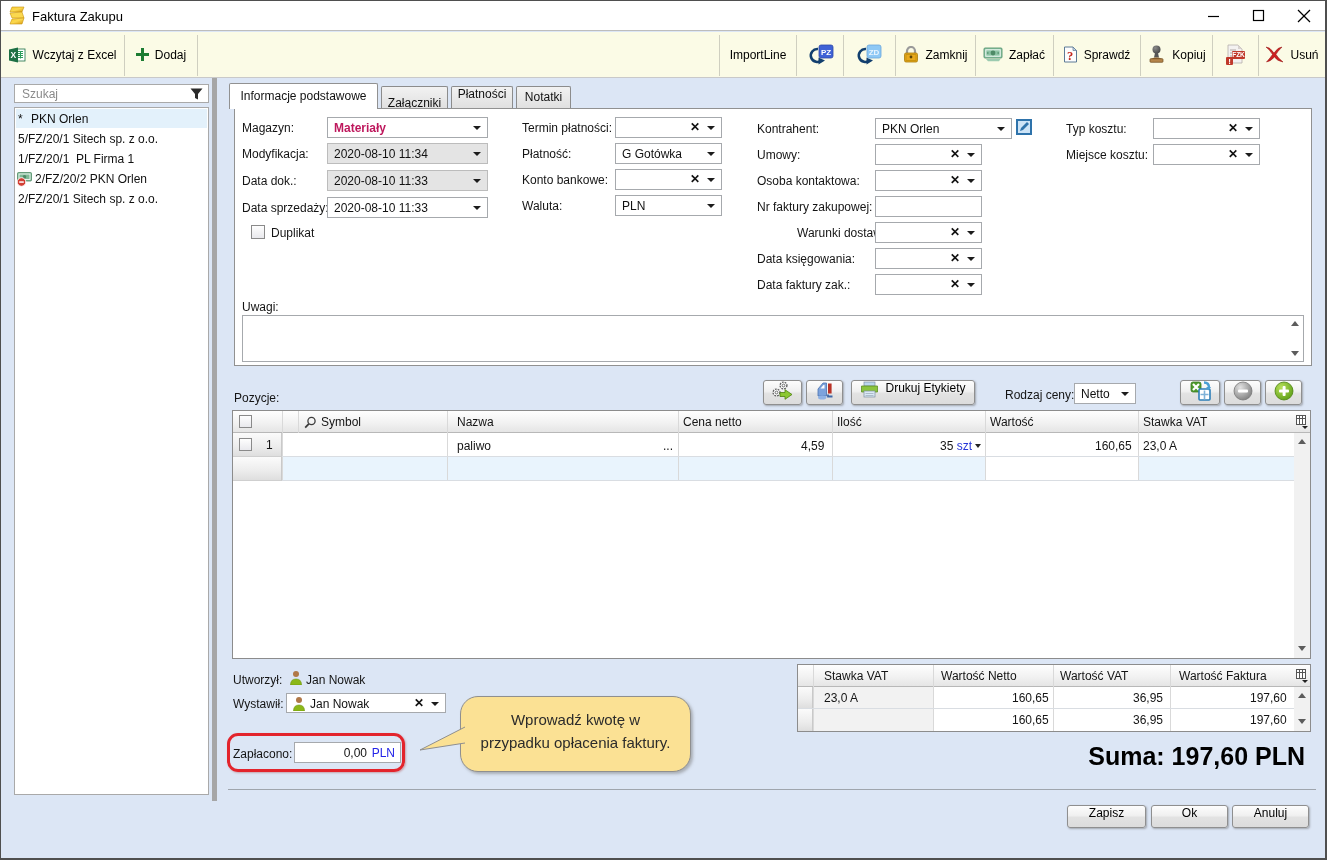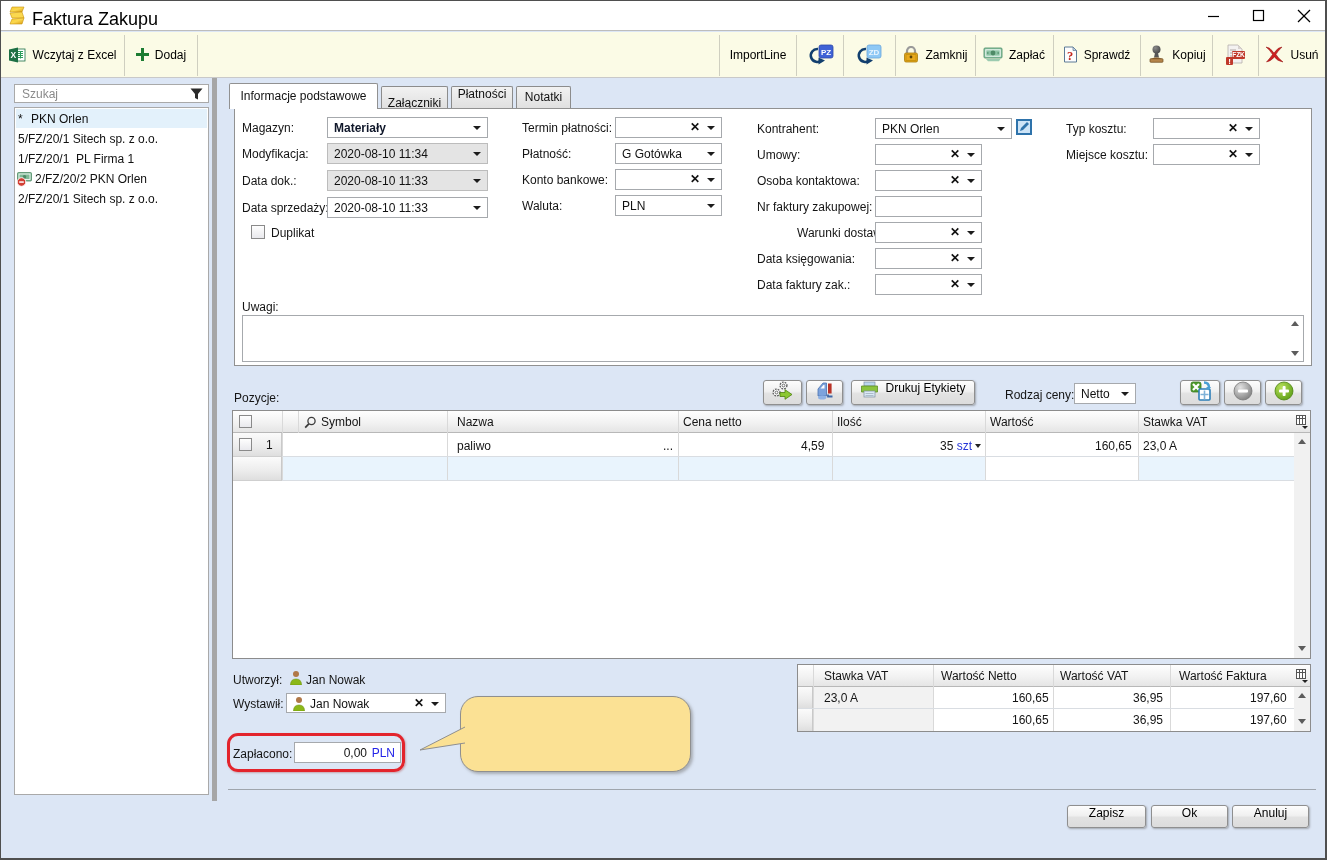--- a/index.html
+++ b/index.html
@@ -36,21 +36,21 @@
           <linearGradient id="gold" x1="0" y1="0" x2="1" y2="1">
       <stop offset="0" stop-color="#f9cb2e"></stop>
             <stop offset="0.5" stop-color="#fbd84f"></stop>
             <stop offset="1" stop-color="#d99a12"></stop>
           </linearGradient>
         </defs>
     <polygon points="3,1 15,1 13,6 1,6" fill="url(#gold)" stroke="#c8920e" stroke-width="0.6"></polygon>
     <polygon points="1,7 13,6 15,12 3,12" fill="#fbd84f" stroke="#c8920e" stroke-width="0.6"></polygon>
     <polygon points="3,13 15,12 13,18 1,18" fill="url(#gold)" stroke="#c8920e" stroke-width="0.6"></polygon>
   </svg>
-  <span class="ab" style="left:31px;top:8px;font-size:18px;color:#000">Faktura Zakupu</span>
+  <span class="ab" style="left:31px;top:8px;font-size:13px;color:#000">Faktura Zakupu</span>
   <svg class="ab" style="left:1201px;top:4px" width="120" height="22" viewBox="0 0 120 22">
     <line x1="6" y1="11.5" x2="17" y2="11.5" stroke="#000" stroke-width="1.2"></line>
     <rect x="51.5" y="5.5" width="10" height="10" fill="none" stroke="#000" stroke-width="1.2"></rect>
     <line x1="96" y1="5" x2="108" y2="17" stroke="#000" stroke-width="1.2"></line>
     <line x1="108" y1="5" x2="96" y2="17" stroke="#000" stroke-width="1.2"></line>
   </svg>
 </div>
 
 <div class="ab" style="left:0;top:31px;width:1324px;height:46px;background:#fbfbe6;border-bottom:1px solid #c9c9c9">
   <div class="tbtn" style="left:6px;width:112px">
@@ -192,21 +192,21 @@
 
 <div class="ab" style="left:380px;top:85px;width:67px;height:22px;background:linear-gradient(180deg,#f2f2f2,#e0e0e0);border:1px solid #8c8c8c;border-bottom:none;border-radius:2px 2px 0 0;text-align:center;padding-top:9px">Załączniki</div>
 <div class="ab" style="left:450px;top:85px;width:62px;height:22px;background:linear-gradient(180deg,#f2f2f2,#e0e0e0);border:1px solid #8c8c8c;border-bottom:none;border-radius:2px 2px 0 0;text-align:center;padding-top:0">Płatności</div>
 <div class="ab" style="left:515px;top:85px;width:55px;height:22px;background:linear-gradient(180deg,#f2f2f2,#e0e0e0);border:1px solid #8c8c8c;border-bottom:none;border-radius:2px 2px 0 0;text-align:center;padding-top:3px">Notatki</div>
 
 <div class="ab" style="left:233px;top:107px;width:1078px;height:258px;background:#fff;border:1px solid #919191"></div>
 <div class="ab" style="left:228px;top:82px;width:149px;height:26px;background:#fff;border:1px solid #919191;border-bottom:none;border-radius:2px 2px 0 0;text-align:center;padding-top:5px">Informacje podstawowe</div>
 
 <span class="lbl" style="left:241px;top:120px">Magazyn:</span>
 <div class="box" style="left:326px;top:116px;width:161px">
-      <span class="tx" style="color:#0f172a;font-weight:bold">Materiały</span>
+      <span class="tx" style="color:#be185d;font-weight:bold">Materiały</span>
       <span class="ar"></span>
     </div>
 <span class="lbl" style="left:241px;top:146px">Modyfikacja:</span>
 <div class="box dis" style="left:326px;top:142px;width:161px">
       <span class="tx">2020-08-10 11:34</span>
       <span class="ar"></span>
     </div>
 <span class="lbl" style="left:241px;top:173px">Data dok.:</span>
 <div class="box dis" style="left:326px;top:169px;width:161px">
       <span class="tx">2020-08-10 11:33</span>
@@ -431,20 +431,21 @@
 <span class="lbl" style="left:232px;top:746px">Zapłacono:</span>
 <div class="box" style="left:293px;top:741px;width:107px;height:21px">
   <span class="tx" style="left:auto;right:33px">0,00</span>
   <span class="tx" style="left:auto;right:5px;color:#2323e8">PLN</span>
 </div>
 
 <div class="ab" style="left:459px;top:695px;width:231px;height:76px;background:#fbe194;border:1px solid #8f8f8f;border-radius:18px;box-shadow:2px 2px 3px rgba(120,120,120,.5)"></div>
 <svg class="ab" style="left:415px;top:720px" width="52" height="35" viewBox="0 0 52 35">
   <path d="M49,6 L4,29 L49,22" fill="#fbe194" stroke="#8f8f8f" stroke-width="1"></path>
 </svg>
+<div class="ab" style="left:459px;top:707px;width:231px;text-align:center;font-size:15px;color:#2b2b2b;line-height:23px">Wprowadź kwotę w<br>przypadku opłacenia faktury.</div>
 
 <div class="ab" style="left:796px;top:663px;width:514px;height:68px;background:#fff;border:1px solid #8c8c8c">
   <div class="ab gridhdr" style="left:0;top:0;width:512px;height:22px"></div>
   <div class="ab indcell" style="left:0;top:22px;width:15px;height:22px;border-bottom:1px solid #cfcfcf"></div>
   <div class="ab indcell" style="left:0;top:44px;width:15px;height:22px"></div>
   <div class="ab" style="left:15px;top:22px;width:120px;height:22px;background:#f2f2f2"></div>
   <div class="ab" style="left:15px;top:44px;width:120px;height:22px;background:#f2f2f2"></div>
   <span class="num" style="left:26px;top:4px">Stawka VAT</span>
   <span class="num" style="left:143px;top:4px">Wartość Netto</span>
   <span class="num" style="left:262px;top:4px">Wartość VAT</span>
@@ -466,17 +467,18 @@
   <div class="darr" style="left:500px;top:54px"></div>
   <svg class="ab" style="left:498px;top:4px" width="13" height="14" viewBox="0 0 13 14">
         <rect x="0.5" y="0.5" width="9" height="9" fill="#fff" stroke="#555" stroke-width="1"></rect>
         <line x1="0.5" y1="3.5" x2="9.5" y2="3.5" stroke="#555" stroke-width="1"></line>
         <line x1="3.5" y1="0.5" x2="3.5" y2="9.5" stroke="#555" stroke-width="1"></line>
         <line x1="6.5" y1="0.5" x2="6.5" y2="9.5" stroke="#555" stroke-width="1"></line>
         <polygon points="6,11 12,11 9,14" fill="#222"></polygon>
       </svg>
 </div>
 
+<div class="ab" style="left:900px;top:741px;width:404px;text-align:right;font-size:25px;font-weight:bold;color:#000">Suma: 197,60 PLN</div>
 <div class="ab" style="left:227px;top:788px;width:1088px;height:1px;background:#9fa5ad"></div>
 <div class="gbtn" style="left:1066px;top:804px;width:79px;height:23px">Zapisz</div>
 <div class="gbtn" style="left:1150px;top:804px;width:77px;height:23px">Ok</div>
 <div class="gbtn" style="left:1231px;top:804px;width:77px;height:23px">Anuluj</div>
 </div>
 
 </body></html>

